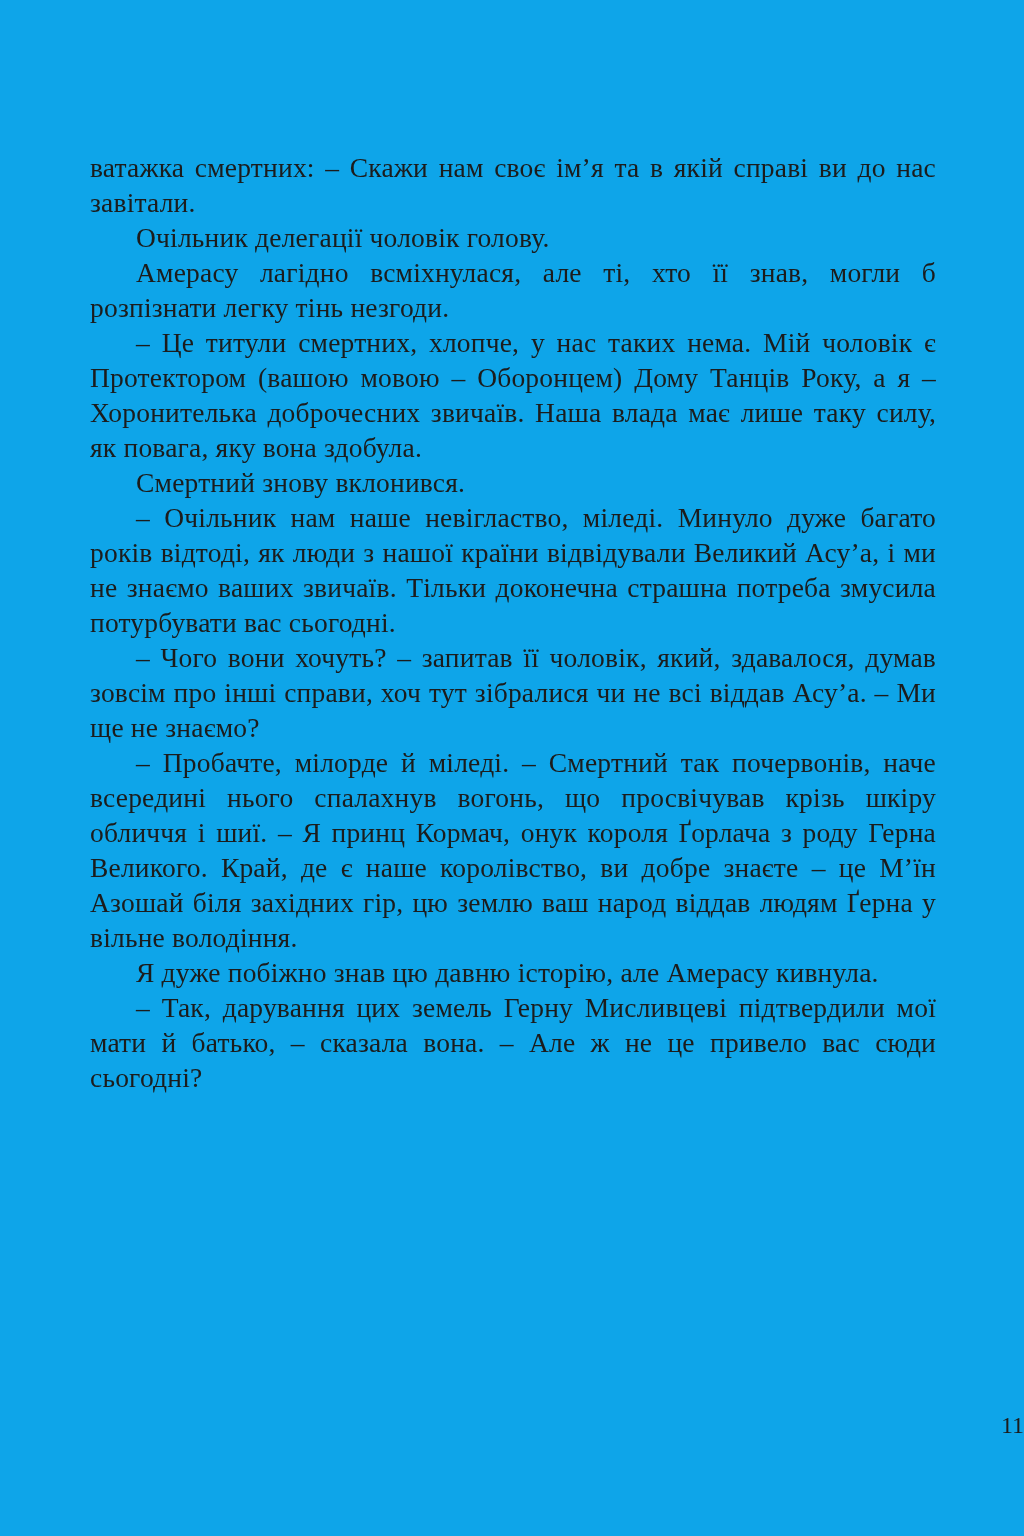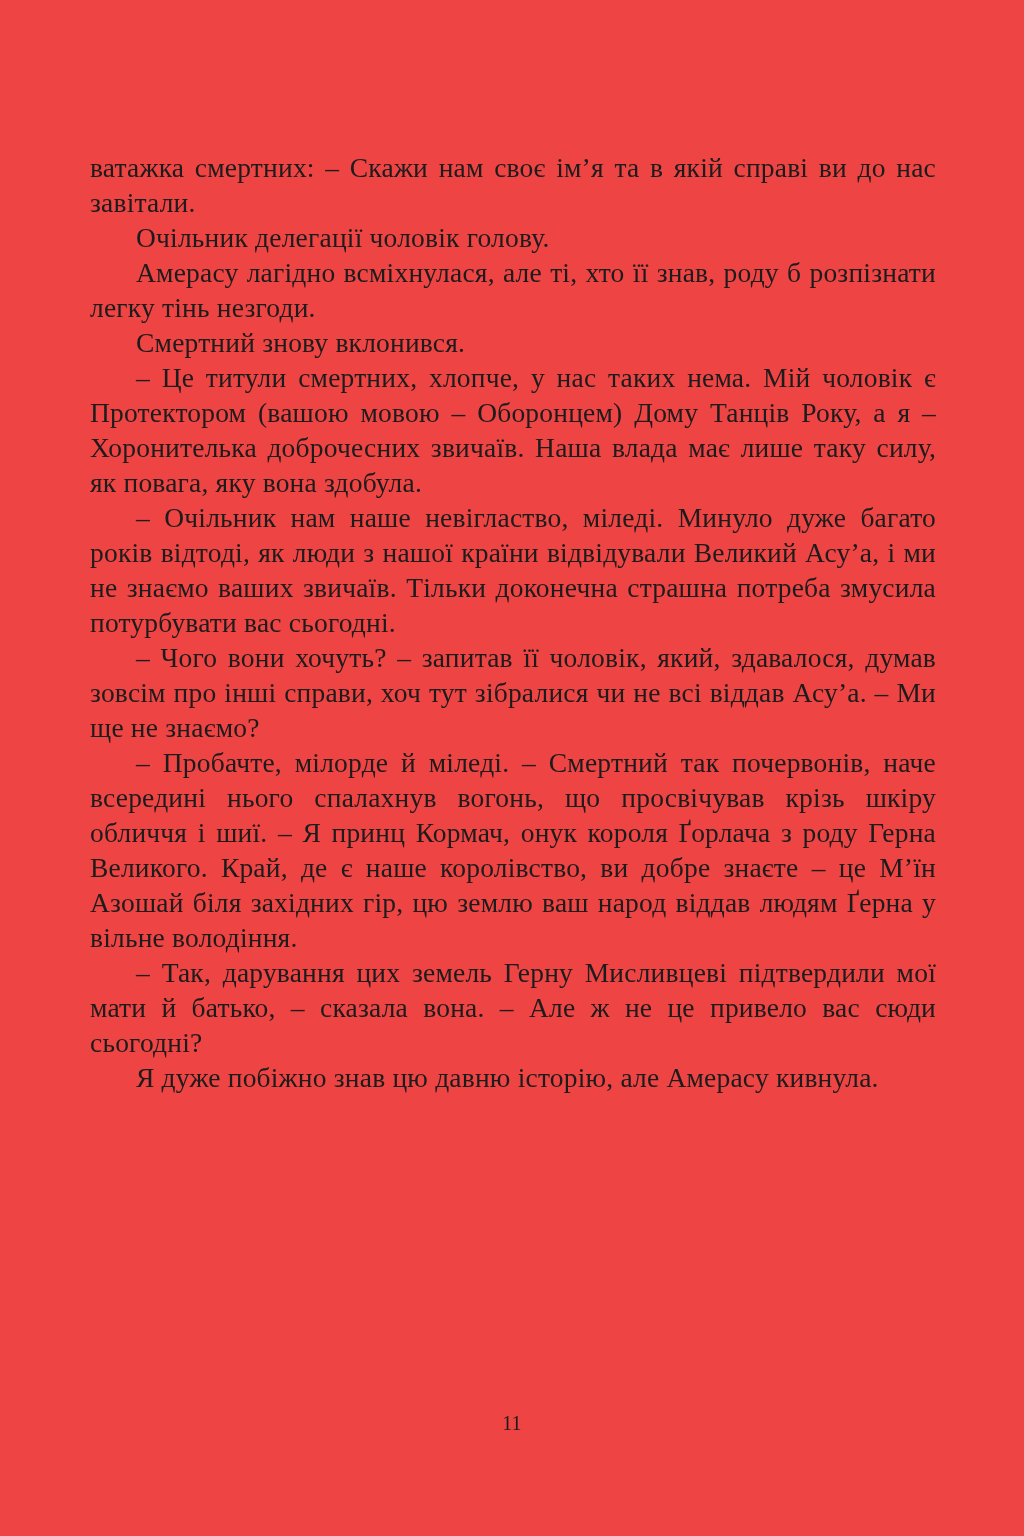--- a/index.html
+++ b/index.html
@@ -4,21 +4,21 @@
 <style>
   html, body {
     margin: 0;
     padding: 0;
     background: #ffffff;
   }
   .page {
     position: relative;
     width: 1024px;
     height: 1536px;
-    background: #ef4444;
+    background: #0ea5e9;
     overflow: hidden;
     font-family: "Liberation Serif", "DejaVu Serif", serif;
     color: #1c1c1c;
   }
   .text-block {
     position: absolute;
     left: 90px;
     top: 150px;
     width: 846px;
     font-size: 27.5px;
@@ -32,38 +32,38 @@
     text-indent: 46px;
   }
   .text-block p.no-indent {
     text-indent: 0;
   }
   .page-number {
     position: absolute;
     left: 0;
     top: 1412px;
     width: 100%;
-    text-align: center;
-    font-size: 20px;
+    text-align: right;
+    font-size: 24px;
     color: #1c1c1c;
   }
 </style>
 </head>
 <body>
 
 <div class="page">
 
   <div class="text-block">
     <p class="no-indent">ватажка смертних: – Скажи нам своє ім’я та в якій справі ви до нас завітали.</p>
     <p>Очільник делегації чоловік голову.</p>
-    <p>Амерасу лагідно всміхнулася, але ті, хто її знав, роду б розпізнати легку тінь незгоди.</p>
+    <p>Амерасу лагідно всміхнулася, але ті, хто її знав, могли б розпізнати легку тінь незгоди.</p>
+    <p>– Це титули смертних, хлопче, у нас таких нема. Мій чоловік є Протектором (вашою мовою – Оборонцем) Дому Танців Року, а я – Хоронителька доброчесних звичаїв. Наша влада має лише таку силу, як повага, яку вона здобула.</p>
     <p>Смертний знову вклонився.</p>
-    <p>– Це титули смертних, хлопче, у нас таких нема. Мій чоловік є Протектором (вашою мовою – Оборонцем) Дому Танців Року, а я – Хоронителька доброчесних звичаїв. Наша влада має лише таку силу, як повага, яку вона здобула.</p>
     <p>– Очільник нам наше невігластво, міледі. Минуло дуже багато років відтоді, як люди з нашої країни відвідували Великий Асу’а, і ми не знаємо ваших звичаїв. Тільки доконечна страшна потреба змусила потурбувати вас сьогодні.</p>
     <p>– Чого вони хочуть? – запитав її чоловік, який, здавалося, думав зовсім про інші справи, хоч тут зібралися чи не всі віддав Асу’а. – Ми ще не знаємо?</p>
     <p>– Пробачте, мілорде й міледі. – Смертний так почервонів, наче всередині нього спалахнув вогонь, що просвічував крізь шкіру обличчя і шиї. – Я принц Кормач, онук короля Ґорлача з роду Герна Великого. Край, де є наше королівство, ви добре знаєте – це М’їн Азошай біля західних гір, цю землю ваш народ віддав людям Ґерна у вільне володіння.</p>
+    <p>Я дуже побіжно знав цю давню історію, але Амерасу кивнула.</p>
     <p>– Так, дарування цих земель Герну Мисливцеві підтвердили мої мати й батько, – сказала вона. – Але ж не це привело вас сюди сьогодні?</p>
-    <p>Я дуже побіжно знав цю давню історію, але Амерасу кивнула.</p>
   </div>
 
   <div class="page-number">11</div>
 
 </div>
 
 </body></html>

